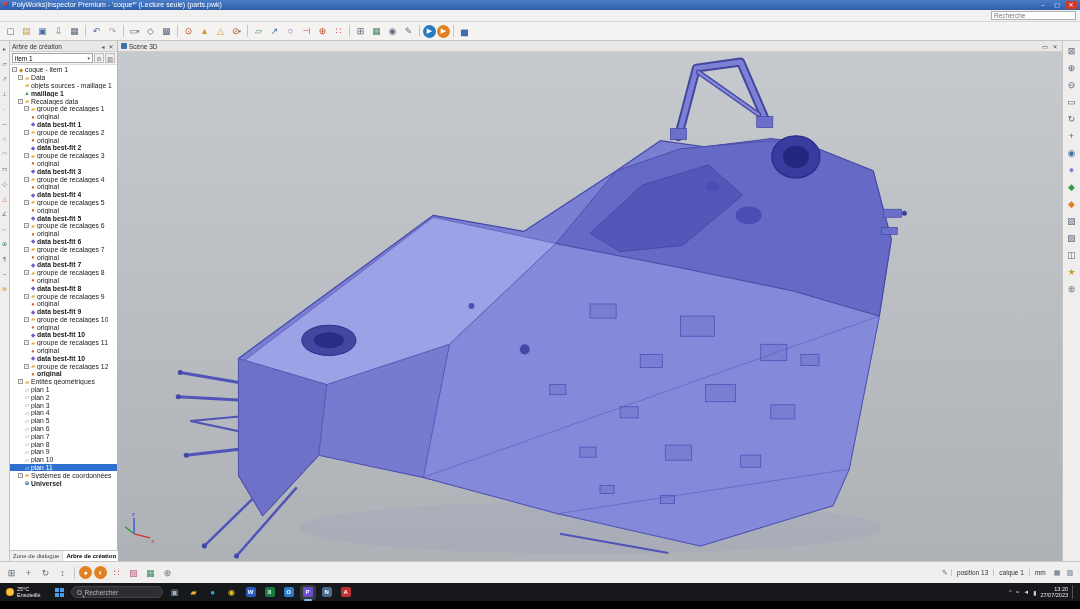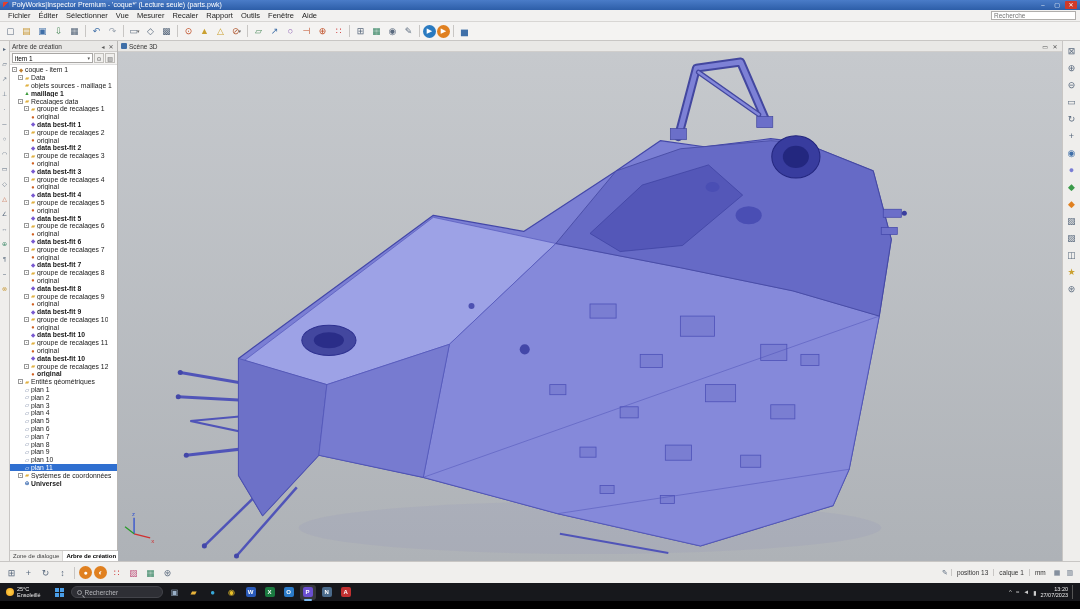--- a/index.html
+++ b/index.html
@@ -101,32 +101,20 @@
   <span class="app-icon"></span>
   <span class="title-text">PolyWorks|Inspector Premium - 'coque*' (Lecture seule) (parts.pwk)</span>
   <span class="win-controls">
     <span class="win-btn">–</span>
     <span class="win-btn">▢</span>
     <span class="win-btn close">✕</span>
   </span>
 </div>
 
 <div class="menubar">
-  <span style="display:flex;">
-      <span class="menu-item">Fichier</span>
-      <span class="menu-item">Éditer</span>
-      <span class="menu-item">Sélectionner</span>
-      <span class="menu-item">Vue</span>
-      <span class="menu-item">Mesurer</span>
-      <span class="menu-item">Recaler</span>
-      <span class="menu-item">Rapport</span>
-      <span class="menu-item">Outils</span>
-      <span class="menu-item">Fenêtre</span>
-      <span class="menu-item">Aide</span>
-    </span>
   <input class="menu-search" placeholder="Recherche" style="">
 </div>
 
 <div class="toolbar">
     <span class="tb-icon">
       <span class="glyph" style="color: rgb(90, 106, 126);">▢</span>
     </span>
     <span class="tb-icon">
       <span class="glyph" style="color: rgb(200, 154, 58);">▤</span>
     </span>

